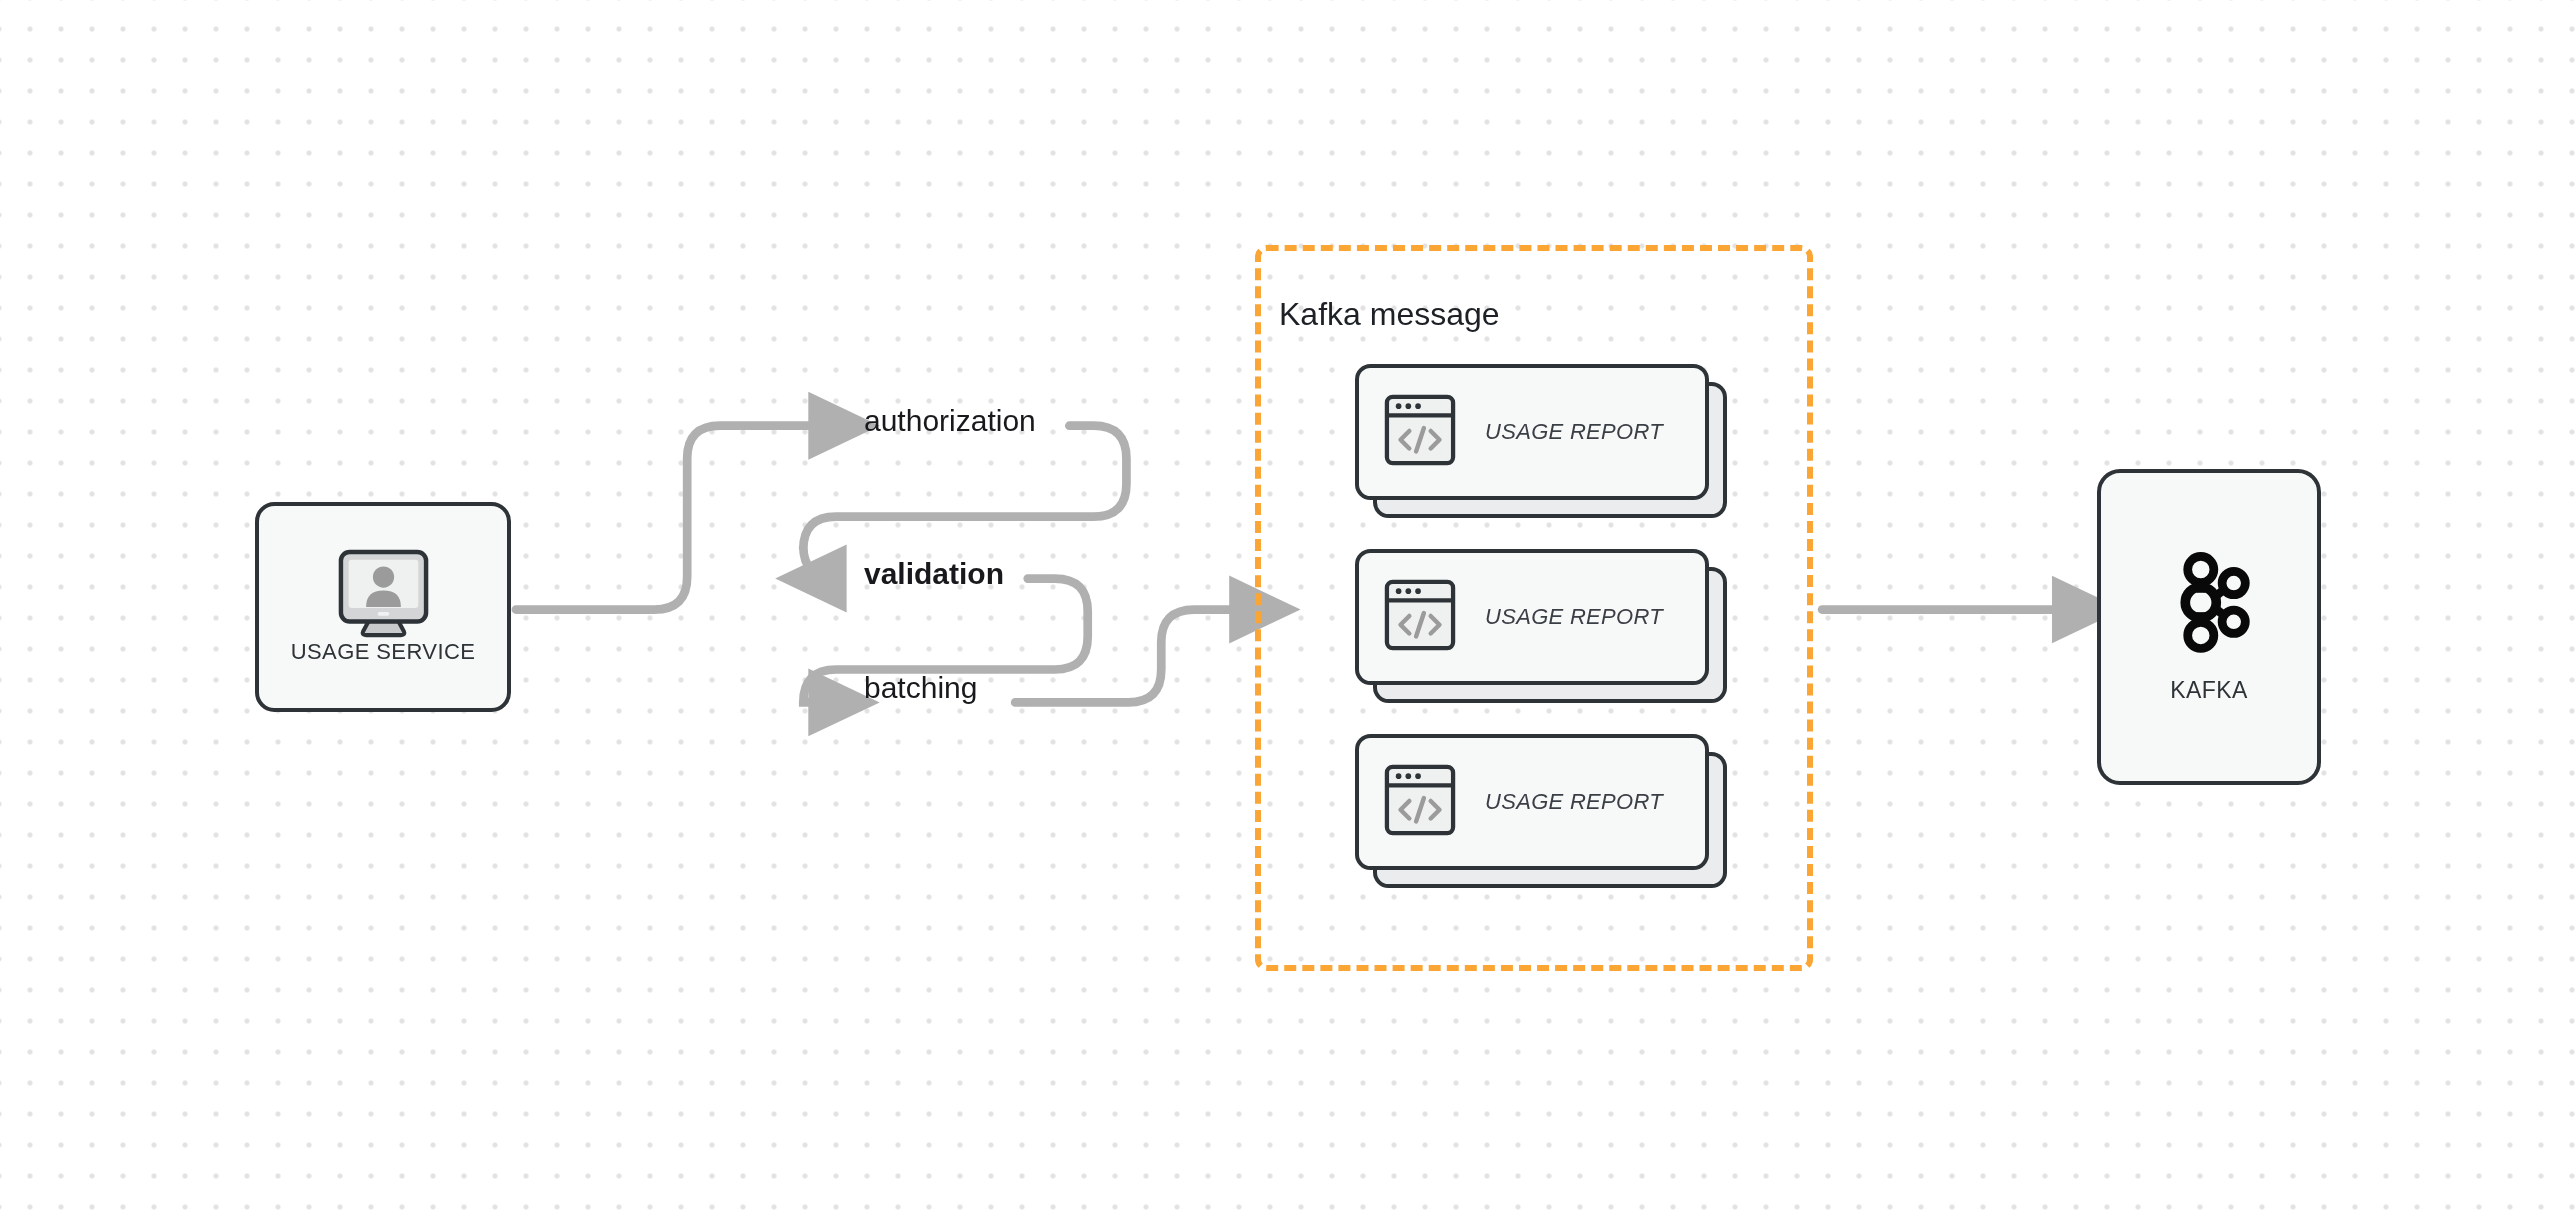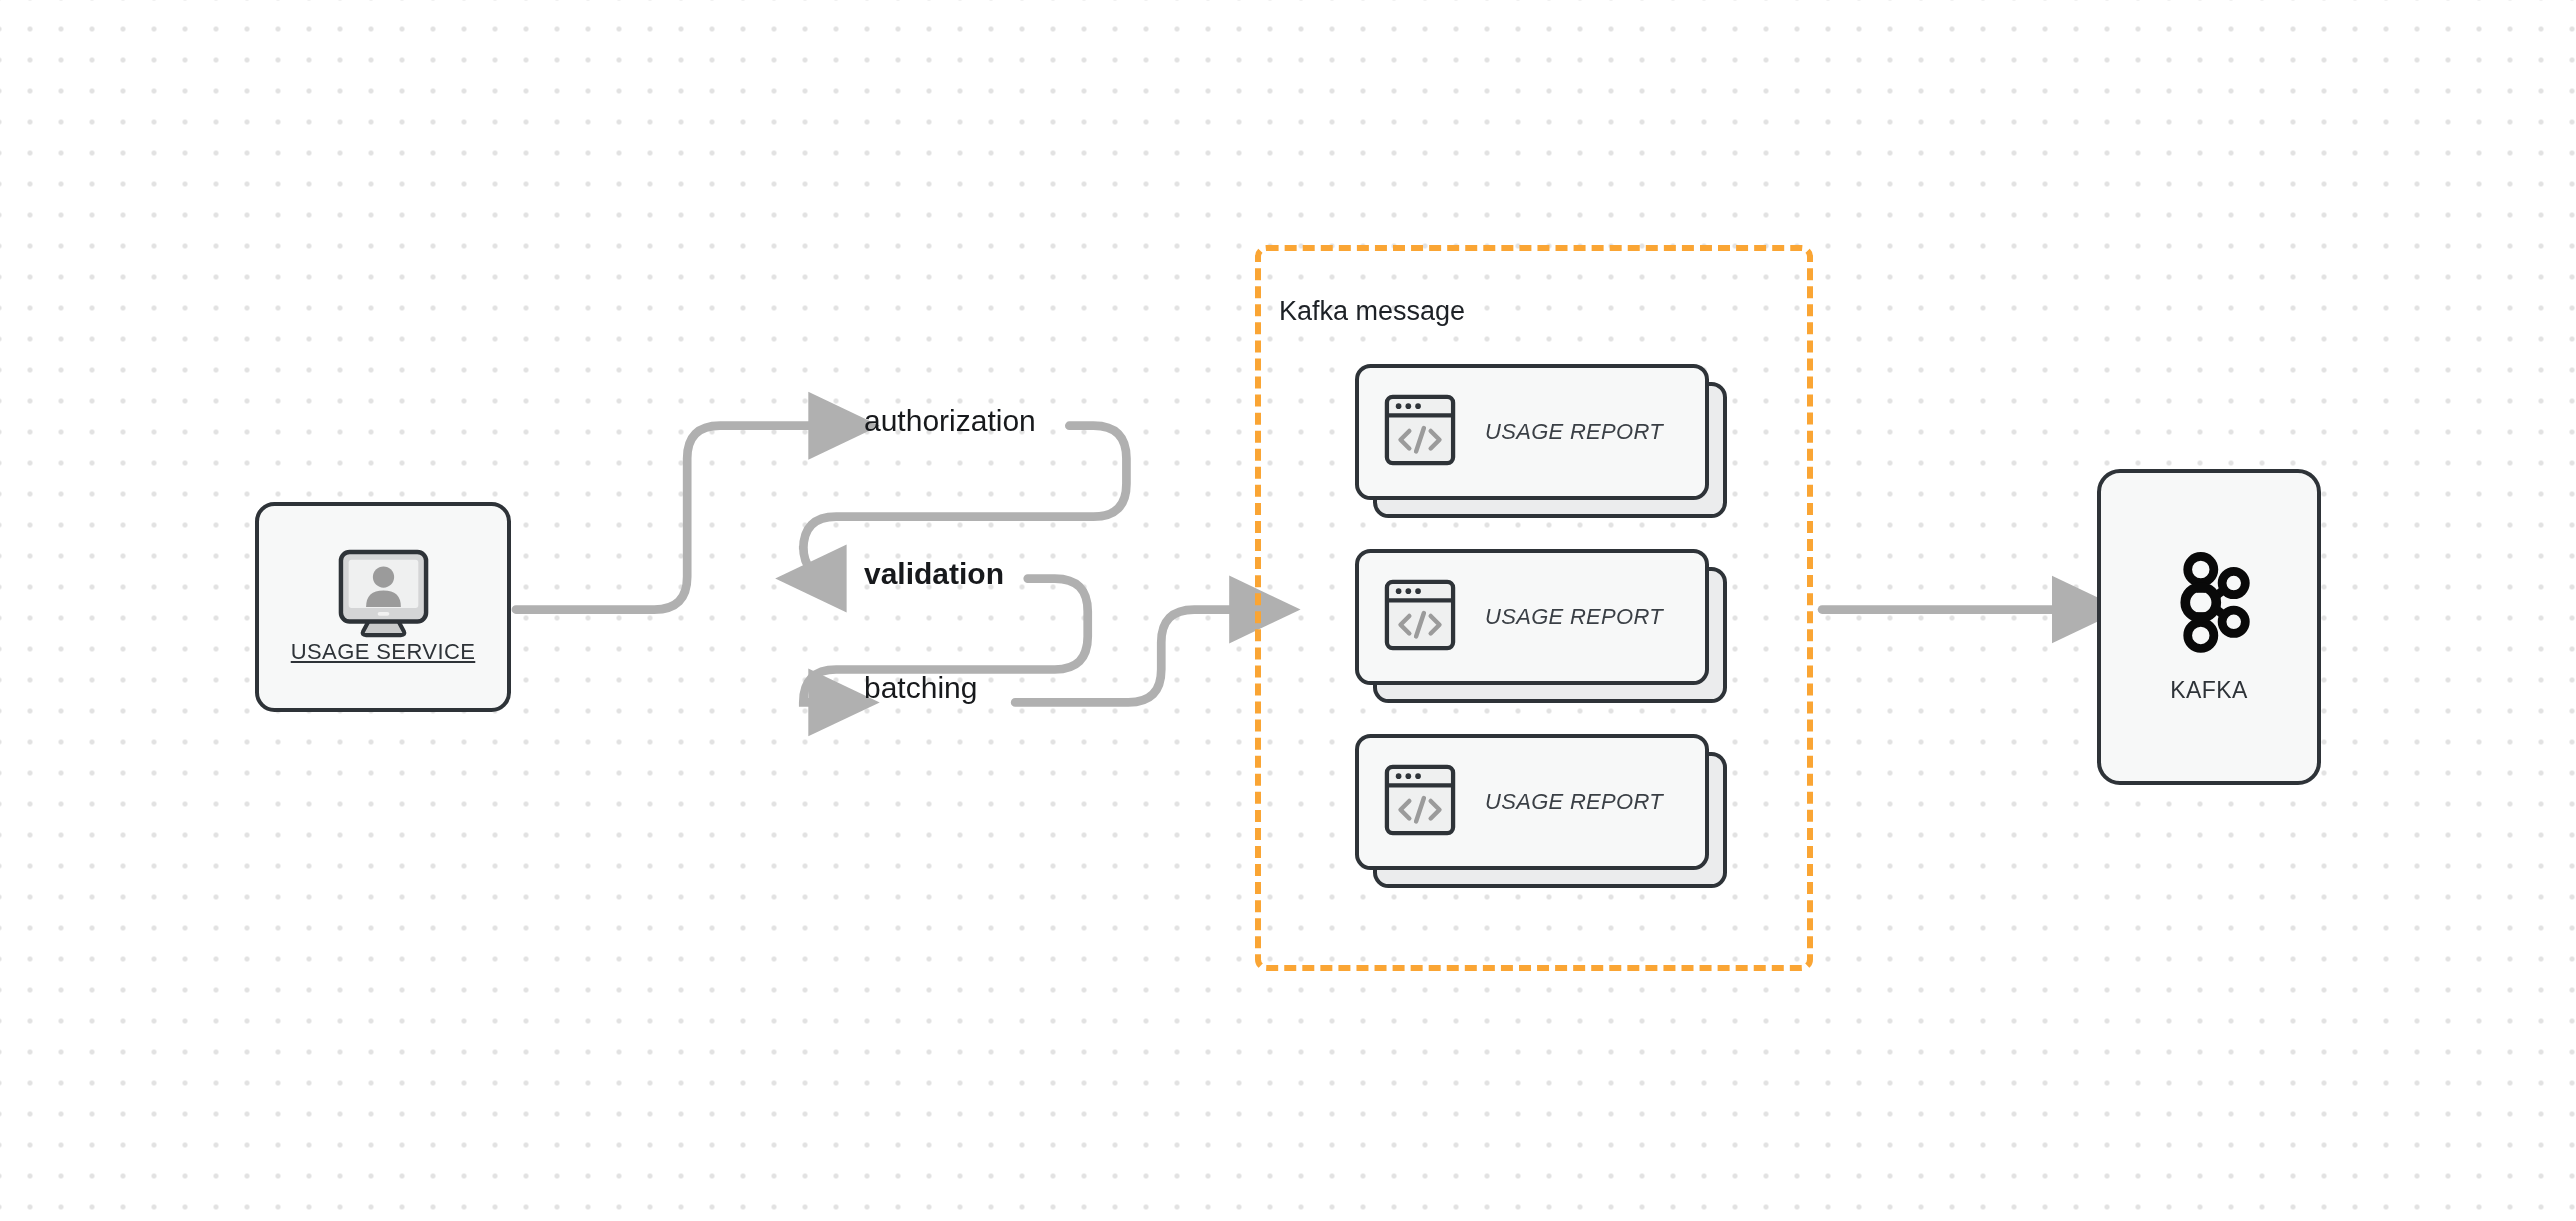--- a/index.html
+++ b/index.html
@@ -52,21 +52,20 @@
   #usage-service-node {
     left: 255px;
     top: 502px;
     width: 256px;
     height: 210px;
     border-radius: 19.4px;
   }
   #usage-service-node .node-label {
     font-size: 22px;
     margin-top: 1px;
-    text-decoration: underline;
   }
   .monitor-icon { display: block; }
 
   
   #kafka-node {
     left: 2097px;
     top: 469px;
     width: 224px;
     height: 316px;
     border-radius: 23px;
@@ -84,21 +83,21 @@
     width: 558px;
     height: 726px;
     box-sizing: border-box;
     border: 6.8px dashed #faa534;
     border-radius: 11.6px;
   }
   #kafka-message-title {
     position: absolute;
     left: 1279px;
     top: 296px;
-    font-size: 27px;
+    font-size: 32px;
     color: #1d2126;
     white-space: nowrap;
   }
 
   
   .report-card-wrap {
     position: absolute;
     width: 373px;
     height: 155px;
   }

